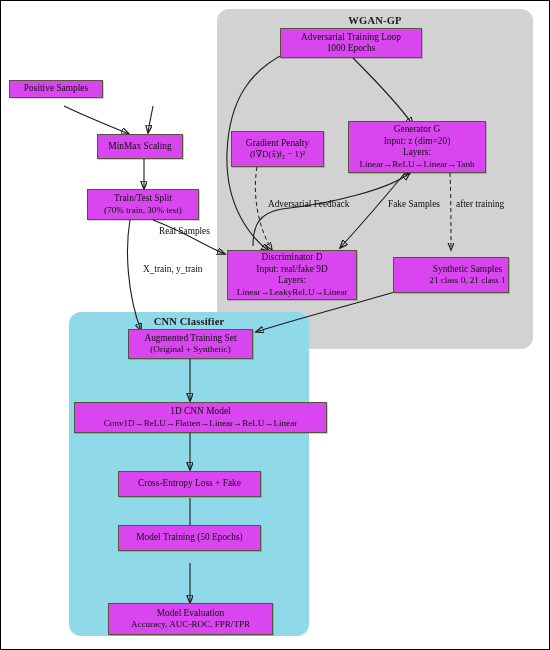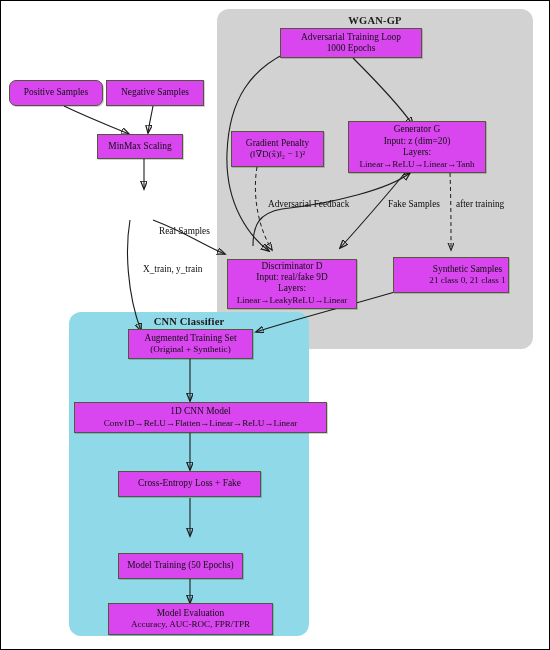--- a/index.html
+++ b/index.html
@@ -124,51 +124,52 @@
     <path d="M189,497 L189,535" marker-end="url(#ah)"></path>
     <path d="M189,562 L189,602" marker-end="url(#ah)"></path>
   </svg>
 
   <div class="edgelabel" style="left:158px;top:225px;">Real Samples</div>
   <div class="edgelabel" style="left:142px;top:263px;">X_train, y_train</div>
   <div class="edgelabel" style="left:267px;top:198px;">Adversarial Feedback</div>
   <div class="edgelabel" style="left:387px;top:198px;">Fake Samples</div>
   <div class="edgelabel" style="left:455px;top:198px;">after training</div>
 
-  <div class="node" style="left:8px;top:79px;width:94px;height:26px;border-radius:7px;">
+  <div class="node" style="left:8px;top:79px;width:94px;height:18px;">
     <span class="l">Positive Samples</span>
   </div>
 
-  <div class="node" style="left:105px;top:79px;width:98px;height:26px;">
-    <span class="l">Negative Samples</span>
-  </div>
 
   <div class="node" style="left:96px;top:133px;width:86px;height:25px;">
     <span class="l">MinMax Scaling</span>
   </div>
 
+  <div class="node" style="left:86px;top:188px;width:112px;height:31px;">
+    <span class="l">Train/Test Split</span>
+    <span class="l small">(70% train, 30% test)</span>
+  </div>
 
   <div class="node" style="left:279px;top:27px;width:142px;height:30px;">
     <span class="l">Adversarial Training Loop</span>
     <span class="l">1000 Epochs</span>
   </div>
 
   <div class="node" style="left:230px;top:130px;width:93px;height:36px;">
     <span class="l">Gradient Penalty</span>
     <span class="l small">(‖∇D(x̂)‖₂ − 1)²</span>
   </div>
 
   <div class="node" style="left:347px;top:120px;width:138px;height:52px;">
     <span class="l">Generator G</span>
     <span class="l">Input: z (dim=20)</span>
     <span class="l">Layers:</span>
     <span class="l small">Linear→ReLU→Linear→Tanh</span>
   </div>
 
-  <div class="node" style="left:226px;top:258px;width:130px;height:50px;justify-content:flex-end;">
+  <div class="node" style="left:226px;top:249px;width:130px;height:50px;">
     <span class="l">Discriminator D</span>
     <span class="l">Input: real/fake 9D</span>
     <span class="l">Layers:</span>
     <span class="l small">Linear→LeakyReLU→Linear</span>
   </div>
 
   <div class="node" style="left:392px;top:256px;width:116px;height:36px;padding-left:37px;">
     <span class="l">Synthetic Samples</span>
     <span class="l small">21 class 0, 21 class 1</span>
   </div>
@@ -180,21 +181,21 @@
 
   <div class="node" style="left:73px;top:401px;width:253px;height:31px;">
     <span class="l">1D CNN Model</span>
     <span class="l small">Conv1D→ReLU→Flatten→Linear→ReLU→Linear</span>
   </div>
 
   <div class="node" style="left:117px;top:470px;width:143px;height:26px;">
     <span class="l">Cross-Entropy Loss + Fake</span>
   </div>
 
-  <div class="node" style="left:117px;top:552px;width:125px;height:26px;">
+  <div class="node" style="left:117px;top:524px;width:143px;height:26px;">
     <span class="l">Model Training (50 Epochs)</span>
   </div>
 
   <div class="node" style="left:107px;top:602px;width:165px;height:32px;">
     <span class="l">Model Evaluation</span>
     <span class="l small">Accuracy, AUC-ROC, FPR/TPR</span>
   </div>
 
 </div>
 

